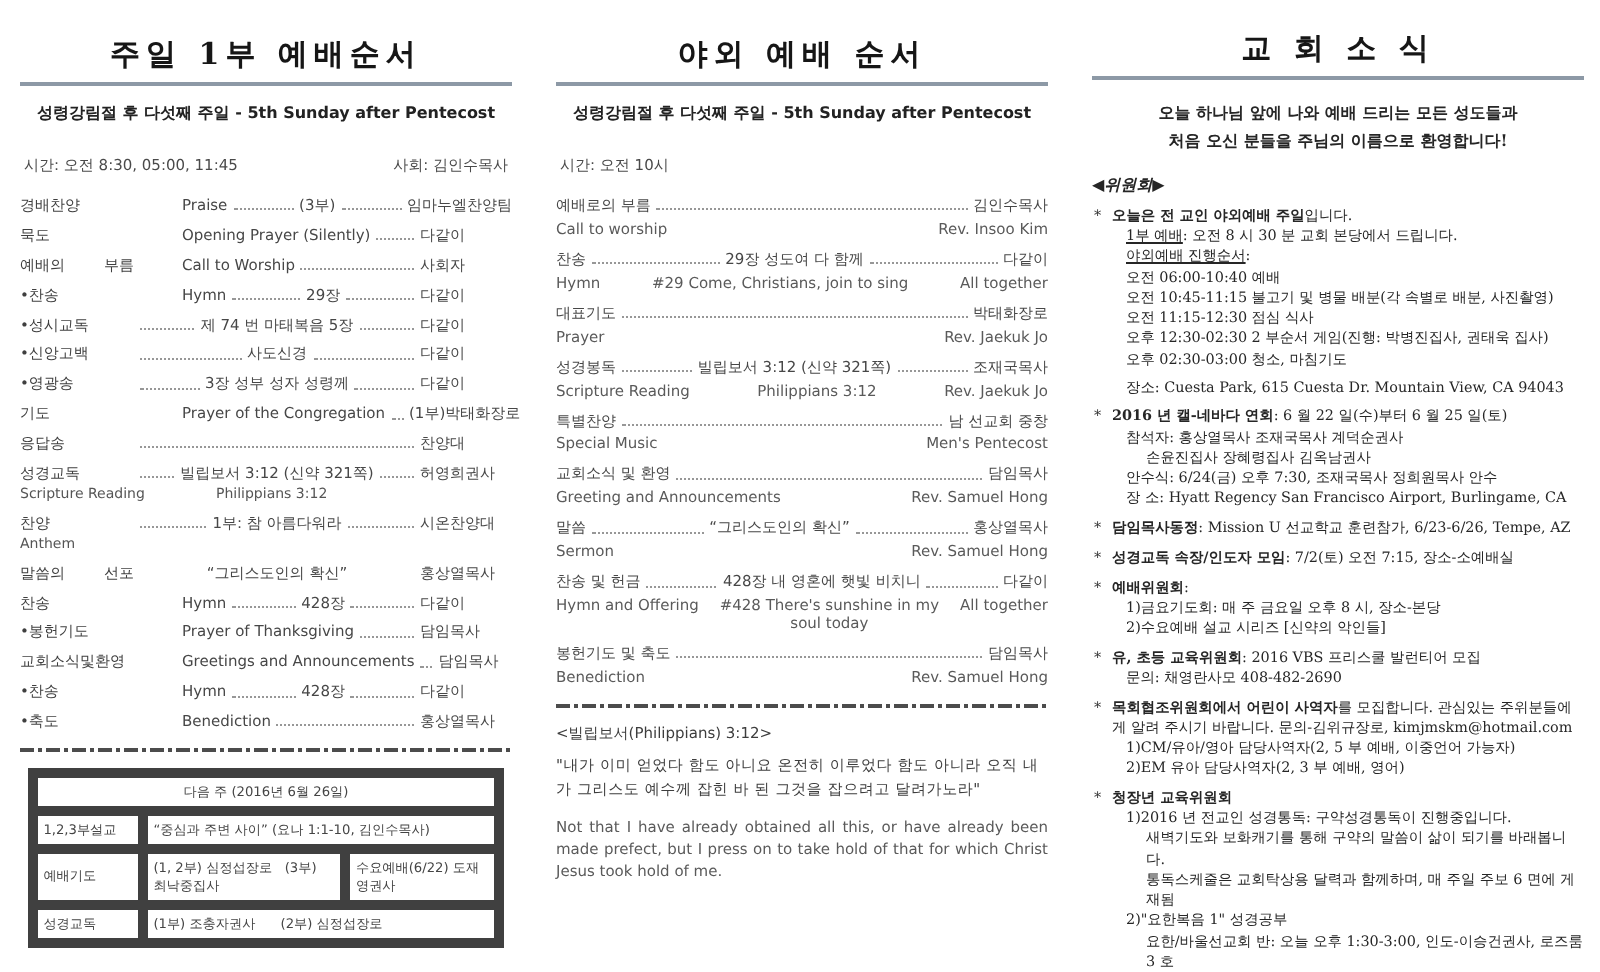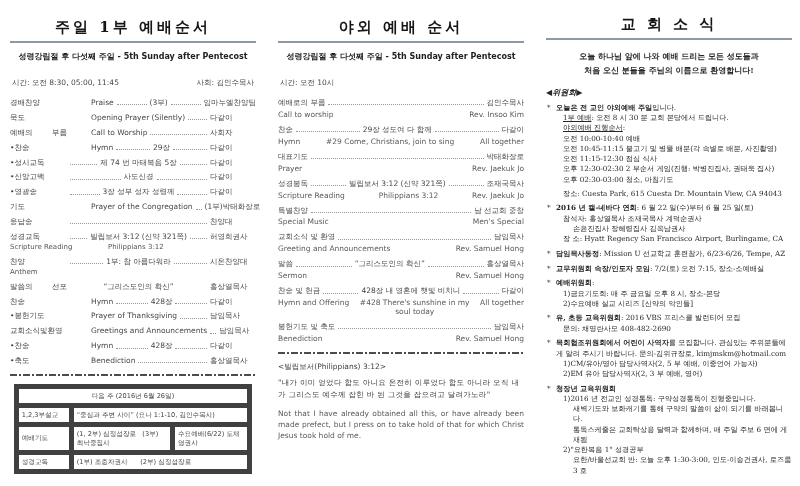--- a/index.html
+++ b/index.html
@@ -308,21 +308,21 @@
         </div>
         <div class="orow2">
           <div class="oline">
             <span class="klabel">특별찬양</span>
             <span class="fill"></span>
             <span class="kname">남 선교회 중창</span>
           </div>
           <div class="eline">
             <span class="elabel">Special Music</span>
             <span class="emid"></span>
-            <span class="ename">Men's Special</span>
+            <span class="ename">Men's Pentecost</span>
           </div>
         </div>
         <div class="orow2">
           <div class="oline">
             <span class="klabel">교회소식 및 환영</span>
             <span class="fill"></span>
             <span class="kname">담임목사</span>
           </div>
           <div class="eline">
             <span class="elabel">Greeting and Announcements</span>
@@ -386,41 +386,42 @@
       <div>오늘 하나님 앞에 나와 예배 드리는 모든 성도들과</div>
       <div>처음 오신 분들을 주님의 이름으로 환영합니다!</div>
     </div>
     <div class="cmt-head">◀위원회▶</div>
     <div id="col3-items">
         <div class="news-item">
           <span class="bullet">*</span>
           <div class="news-lead"><span class="b">오늘은 전 교인 야외예배 주일</span><span>입니다.</span></div>
           <div class="news-line ind1"><span class="u">1부 예배</span><span>: 오전 8 시 30 분 교회 본당에서 드립니다.</span></div>
           <div class="news-line ind1"><span class="u">야외예배 진행순서</span><span>:</span></div>
-          <div class="news-line ind1"><span>오전 10:00-10:40 예배</span></div>
+          <div class="news-line ind1"><span>오전 06:00-10:40 예배</span></div>
           <div class="news-line ind1"><span>오전 10:45-11:15 불고기 및 병물 배분(각 속별로 배분, 사진촬영)</span></div>
           <div class="news-line ind1"><span>오전 11:15-12:30 점심 식사</span></div>
           <div class="news-line ind1"><span>오후 12:30-02:30 2 부순서 게임(진행: 박병진집사, 권태욱 집사)</span></div>
           <div class="news-line ind1"><span>오후 02:30-03:00 청소, 마침기도</span></div>
           <div class="news-line ind1 gap"><span>장소: Cuesta Park, 615 Cuesta Dr. Mountain View, CA 94043</span></div>
         </div>
         <div class="news-item">
           <span class="bullet">*</span>
           <div class="news-lead"><span class="b">2016 년 캘-네바다 연회</span><span>: 6 월 22 일(수)부터 6 월 25 일(토)</span></div>
           <div class="news-line ind1"><span>참석자: 홍상열목사 조재국목사 계덕순권사</span></div>
           <div class="news-line ind2"><span>손윤진집사 장혜령집사 김옥남권사</span></div>
+          <div class="news-line ind1"><span>안수식: 6/24(금) 오후 7:30, 조재국목사 정희원목사 안수</span></div>
           <div class="news-line ind1"><span>장 소: Hyatt Regency San Francisco Airport, Burlingame, CA</span></div>
         </div>
         <div class="news-item">
           <span class="bullet">*</span>
           <div class="news-lead"><span class="b">담임목사동정</span><span>: Mission U 선교학교 훈련참가, 6/23-6/26, Tempe, AZ</span></div>
         </div>
         <div class="news-item">
           <span class="bullet">*</span>
-          <div class="news-lead"><span class="b">교무위원회 속장/인도자 모임</span><span>: 7/2(토) 오전 7:15, 장소-소예배실</span></div>
+          <div class="news-lead"><span class="b">성경교독 속장/인도자 모임</span><span>: 7/2(토) 오전 7:15, 장소-소예배실</span></div>
         </div>
         <div class="news-item">
           <span class="bullet">*</span>
           <div class="news-lead"><span class="b">예배위원회</span><span>:</span></div>
           <div class="news-line ind1"><span>1)금요기도회: 매 주 금요일 오후 8 시, 장소-본당</span></div>
           <div class="news-line ind1"><span>2)수요예배 설교 시리즈 [신약의 악인들]</span></div>
         </div>
         <div class="news-item">
           <span class="bullet">*</span>
           <div class="news-lead"><span class="b">유, 초등 교육위원회</span><span>: 2016 VBS 프리스쿨 발런티어 모집</span></div>

